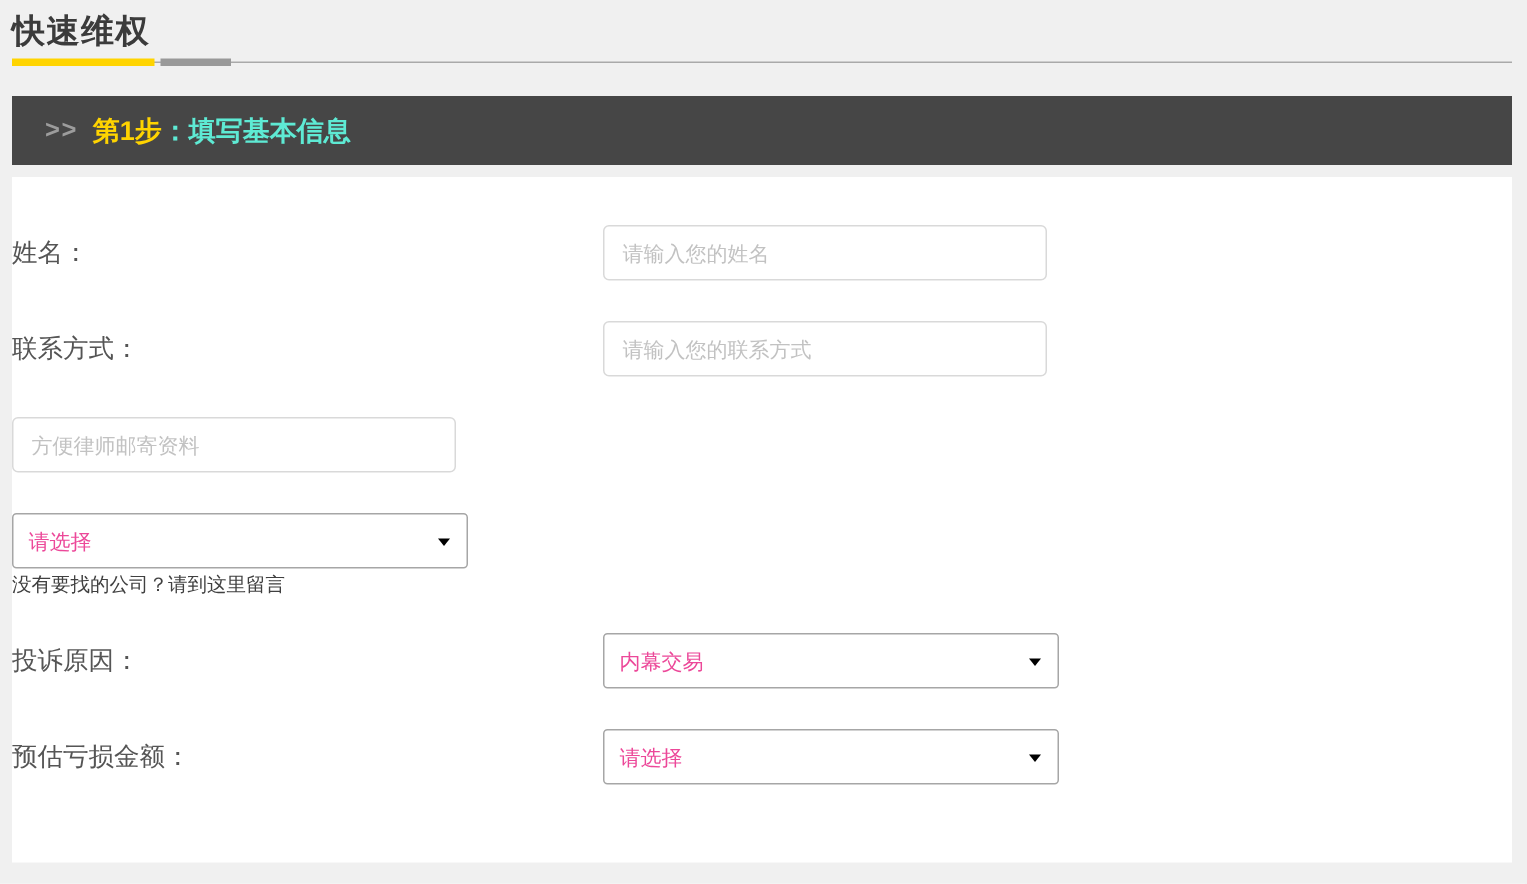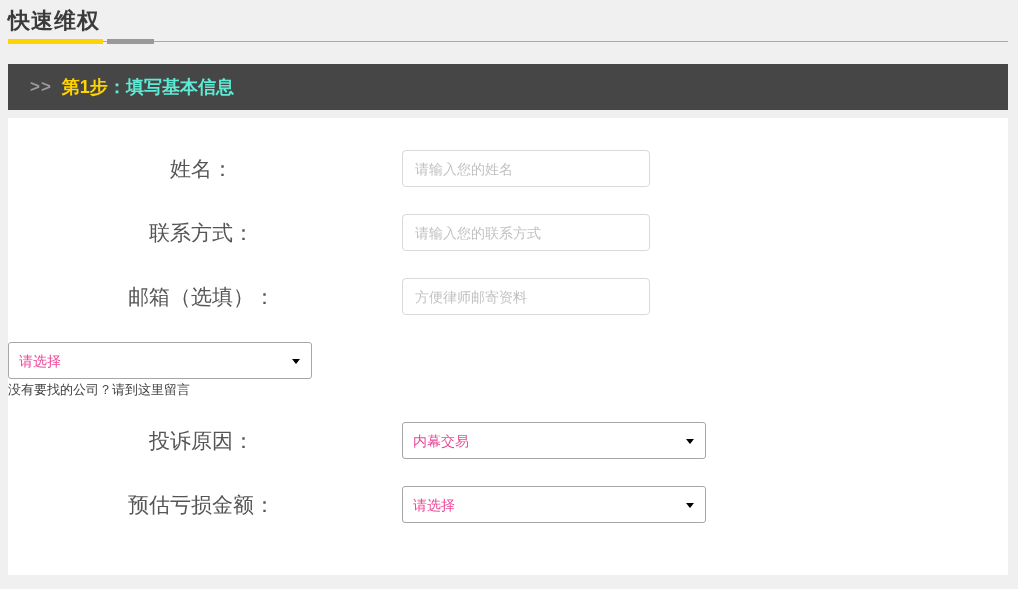--- a/index.html
+++ b/index.html
@@ -80,28 +80,28 @@
     padding-top: 32px;
   }
   .form-row {
     display: flex;
     align-items: flex-start;
     margin-bottom: 27px;
   }
   .form-row.has-note { margin-bottom: 24px; }
   .form-label {
     flex: 0 0 387px;
-    text-align: center;
-    font-size: 21px;
+    text-align: left;
+    font-size: 17px;
     color: #555;
     line-height: 37px;
     margin-right: 7px;
   }
   .text-input {
-    width: 248px;
+    width: 296px;
     height: 37px;
     border: 1px solid #d9d9d9;
     border-radius: 4px;
     padding: 0 12px;
     font-size: 14px;
     color: #333;
     outline: none;
     background: #fff;
     font-family: inherit;
   }
@@ -168,21 +168,20 @@
       <label class="form-label">姓名：</label>
       <input type="text" class="text-input" placeholder="请输入您的姓名" style="">
     </div>
 
     <div class="form-row">
       <label class="form-label">联系方式：</label>
       <input type="text" class="text-input" placeholder="请输入您的联系方式" style="">
     </div>
 
     <div class="form-row">
-      <label class="form-label">邮箱（选填）：</label>
       <input type="text" class="text-input" placeholder="方便律师邮寄资料" style="">
     </div>
 
     <div class="form-row has-note">
       <div class="field-col">
         <div class="select-wrap">
           <select>
             <option>请选择</option>
           </select>
           <span class="select-arrow"></span>

